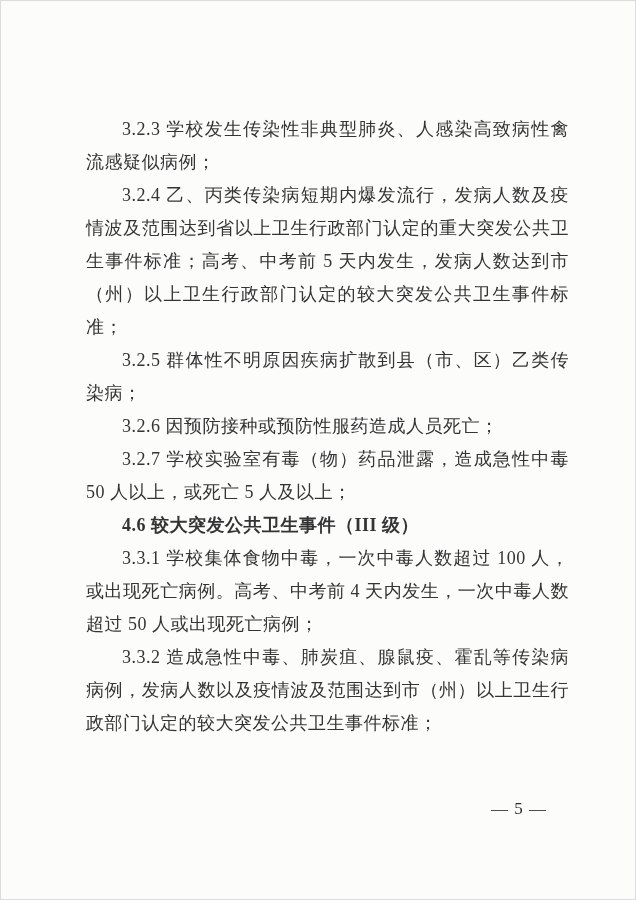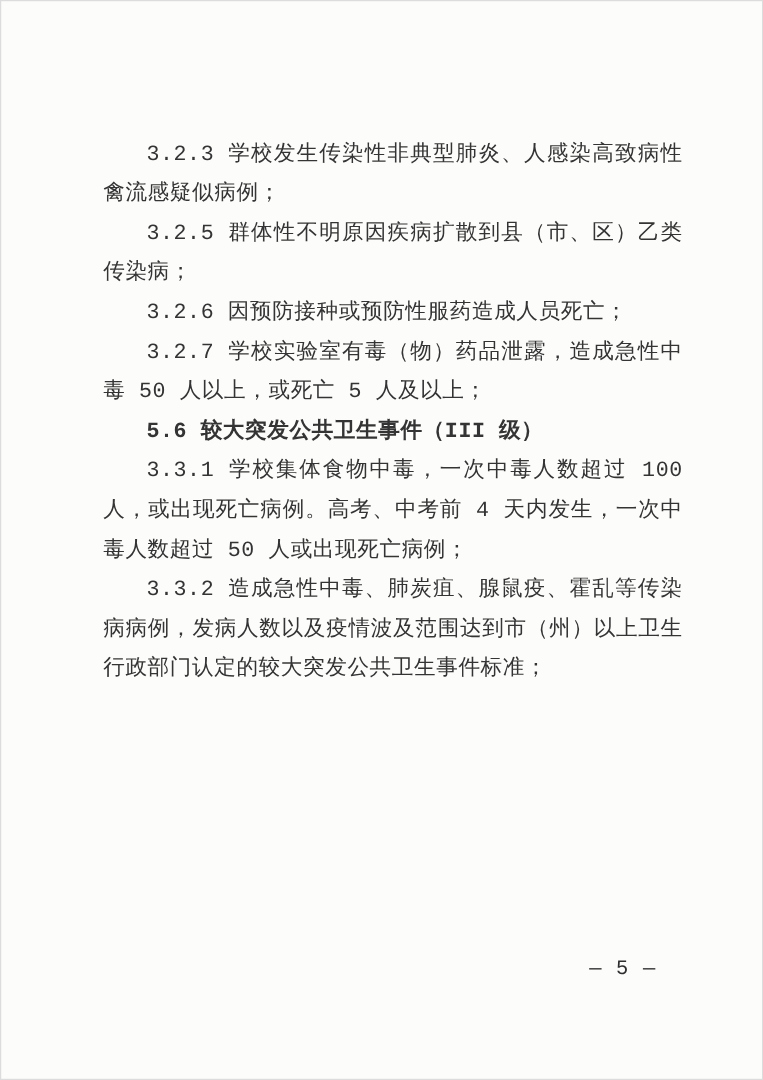--- a/index.html
+++ b/index.html
@@ -13,21 +13,20 @@
     font-family: "Liberation Serif", "DejaVu Serif", serif;
     overflow: hidden;
   }
   .page {
     position: relative;
     width: 634px;
     height: 898px;
     background: #fcfcfb;
     border: 1px solid #dcdcdc;
     box-sizing: content-box;
-    font-family: Liberation Mono, monospace;
   }
   .content {
     position: absolute;
     left: 85px;
     right: 66px;
     top: 112px;
     color: #343434;
     font-size: 18px;
     line-height: 33px;
     text-align: justify;
@@ -48,21 +47,22 @@
     font-size: 17px;
     letter-spacing: 1px;
   }
 </style>
 </head>
 <body>
 
 <div class="page">
   <div class="content">
     <p>3.2.3 学校发生传染性非典型肺炎、人感染高致病性禽流感疑似病例；</p>
+    <p>3.2.4 乙、丙类传染病短期内爆发流行，发病人数及疫情波及范围达到省以上卫生行政部门认定的重大突发公共卫生事件标准；高考、中考前 5 天内发生，发病人数达到市（州）以上卫生行政部门认定的较大突发公共卫生事件标准；</p>
     <p>3.2.5 群体性不明原因疾病扩散到县（市、区）乙类传染病；</p>
     <p>3.2.6 因预防接种或预防性服药造成人员死亡；</p>
     <p>3.2.7 学校实验室有毒（物）药品泄露，造成急性中毒 50 人以上，或死亡 5 人及以上；</p>
-    <p class="heading">5.6 较大突发公共卫生事件（III 级）</p>
+    <p class="heading">4.6 较大突发公共卫生事件（III 级）</p>
     <p>3.3.1 学校集体食物中毒，一次中毒人数超过 100 人，或出现死亡病例。高考、中考前 4 天内发生，一次中毒人数超过 50 人或出现死亡病例；</p>
     <p>3.3.2 造成急性中毒、肺炭疽、腺鼠疫、霍乱等传染病病例，发病人数以及疫情波及范围达到市（州）以上卫生行政部门认定的较大突发公共卫生事件标准；</p>
   </div>
   <div class="footer">— 5 —</div>
 </div>
 
 </body></html>

